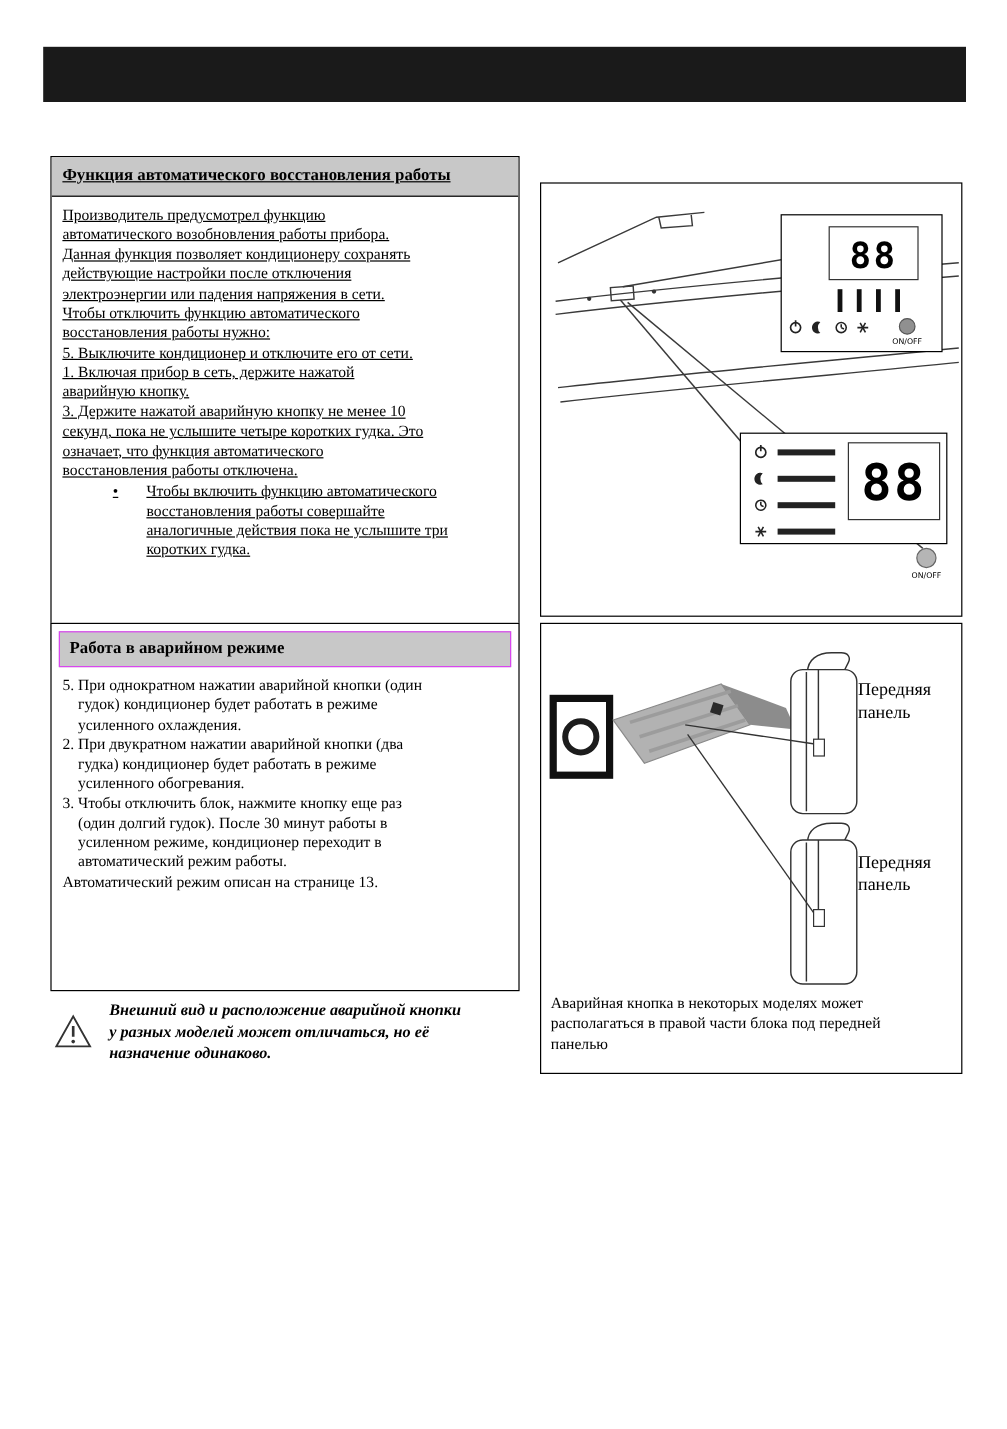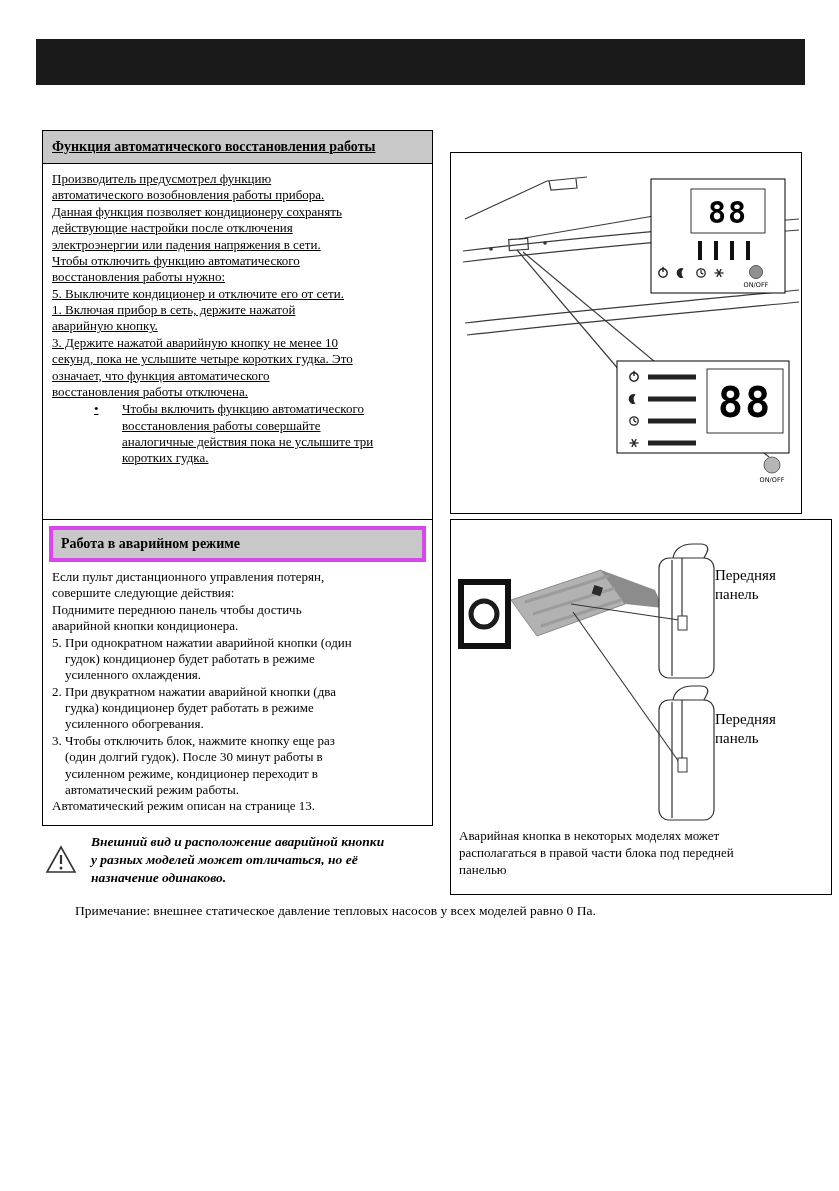--- a/index.html
+++ b/index.html
@@ -10,31 +10,31 @@
   }
   .top-bar { position:absolute; left:36px; top:39px; width:769px; height:46px; background:#1a1a1a; }
 
   .box { position:absolute; border:1px solid #000; background:#fff; overflow:hidden; }
 
   .sec1 { left:42px; top:130px; width:391px; height:412px;text-decoration:underline; }
   .sec1-header { background:#c8c8c8; border-bottom:1px solid #000; font-weight:bold; font-size:14px; padding:8px 9px; }
   .sec1-body { padding:7px 9px 0 9px; font-size:13px; line-height:1.26; }
 
   .sec2 { left:42px; top:519px; width:391px; height:307px; }
-  .sec2-header { margin:6px 6px 5px 6px; border:4px solid #d946ef; background:#c8c8c8; font-weight:bold; font-size:14px; padding:6px 8px; }
+  .sec2-header { margin:6px 6px 5px 6px; border:1px solid #d946ef; background:#c8c8c8; font-weight:bold; font-size:14px; padding:6px 8px; }
   .sec2-body { padding:2px 9px 0 9px; font-size:13px; line-height:1.26; }
 
   .para { white-space:pre-line; }
   .hang { white-space:pre-line; padding-left:13px; text-indent:-13px; }
   .bullet-row { display:flex; padding-left:42px; margin-top:1px; }
   .bullet-marker { width:28px; flex:0 0 28px; }
   .bullet-text { white-space:pre-line; }
 
   .rbox1 { left:450px; top:128px; width:352px; height:362px;margin-top:24px; }
-  .rbox2 { left:450px; top:519px; width:382px; height:376px; }
+  .rbox2 { left:450px; top:519px; width:352px; height:376px; }
   .rbox1 svg, .rbox2 svg { display:block; }
 
   .panel-label { position:absolute; left:264px; width:84px; font-size:15px; line-height:1.25; }
   .panel-label-1 { top:46px; }
   .panel-label-2 { top:190px; }
   .diagram-caption { position:absolute; left:8px; top:308px; width:336px; font-size:13px; line-height:1.3; white-space:pre-line; }
 
   .warning-row { position:absolute; left:44px; top:833px; display:flex; gap:13px; align-items:center; }
   .warning-text { font-style:italic; font-weight:bold; font-size:13.5px; line-height:1.32; white-space:pre-line; }
 
@@ -73,24 +73,20 @@
 восстановления работы совершайте
 аналогичные действия пока не услышите три
 коротких гудка.</div>
       </div>
     </div>
   </div>
 
   <div class="box sec2">
     <div class="sec2-header">Работа в аварийном режиме</div>
     <div class="sec2-body">
-      <div class="para">Если пульт дистанционного управления потерян,
-совершите следующие действия:
-Поднимите переднюю панель чтобы достичь
-аварийной кнопки кондиционера.</div>
       <div class="hang">5. При однократном нажатии аварийной кнопки  (один
 гудок) кондиционер будет работать в режиме
 усиленного охлаждения.</div>
       <div class="hang">2. При двукратном нажатии аварийной кнопки  (два
 гудка) кондиционер будет работать в режиме
 усиленного обогревания.</div>
       <div class="hang">3. Чтобы отключить  блок, нажмите кнопку еще раз
 (один долгий гудок). После 30 минут работы в
 усиленном режиме, кондиционер переходит в
 автоматический режим работы.</div>
@@ -226,15 +222,14 @@
     <svg width="34" height="31" viewBox="0 0 34 31">
       <polygon points="17,3 31,28 3,28" fill="none" stroke="#333" stroke-width="1.6"></polygon>
       <line x1="17" y1="11" x2="17" y2="20" stroke="#333" stroke-width="2.2"></line>
       <circle cx="17" cy="24" r="1.5" fill="#333"></circle>
     </svg>
     <div class="warning-text">Внешний вид и расположение аварийной кнопки
 у разных моделей может отличаться, но её
 назначение одинаково.</div>
   </div>
 
-  <div class="note">Примечание: внешнее статическое давление тепловых насосов у всех моделей равно 0 Па.</div>
 
 </div>
 
 </body></html>

